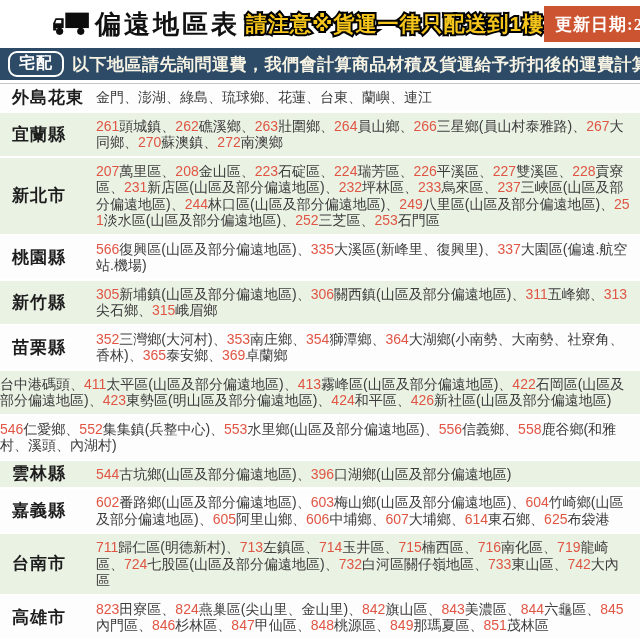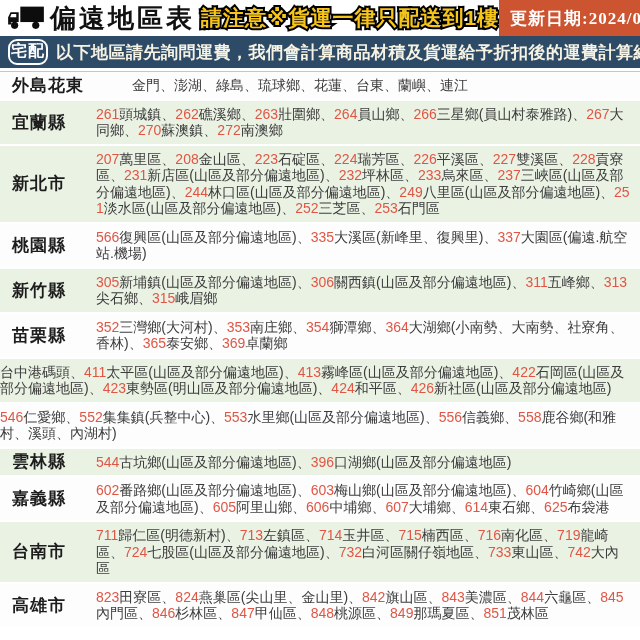--- a/index.html
+++ b/index.html
@@ -7,47 +7,47 @@
     --notice-bar:#2d4b66;
     --warning:#f6c51b;
     --code-red:#e05645;
     --row-green:#eaf2e4;
   }
   *{box-sizing:border-box;margin:0;padding:0;}
   html,body{width:640px;height:640px;overflow:hidden;background:#fff;
     font-family:"Liberation Sans","DejaVu Sans",sans-serif;}
 
   
-  .topbar{height:36px;display:flex;align-items:center;background:#fff;}
+  .topbar{height:48px;display:flex;align-items:center;background:#fff;margin-left:45px;}
   .truck{width:40px;height:26px;margin:0 4px 0 6px;flex:0 0 auto;}
   .title{font-family:"Liberation Serif","DejaVu Serif",serif;font-weight:bold;
     font-size:26px;color:#111;letter-spacing:3px;white-space:nowrap;}
   .warning{font-size:21px;font-weight:bold;color:var(--warning);white-space:nowrap;
     margin-left:6px;letter-spacing:1px;
     -webkit-text-stroke:4px #000;paint-order:stroke fill;
     text-shadow:1px 1px 0 #000,-1px 1px 0 #000,1px -1px 0 #000,-1px -1px 0 #000;}
   .updatebox{margin-left:auto;height:36px;display:flex;align-items:center;
     background:var(--update-box);color:#fff;padding:0 10px 0 11px;
     font-family:"Liberation Serif","DejaVu Serif",serif;font-weight:bold;
     font-size:17px;letter-spacing:1px;white-space:nowrap;}
 
   
   .noticebar{height:32px;background:var(--notice-bar);display:flex;align-items:center;
     padding-left:8px;}
-  .badge{color:#fff;border:2px solid #fff;border-radius:9px;padding:0px 1px 1px;
+  .badge{color:#fff;border:2px solid #fff;border-radius:9px;padding:0px 9px 1px;
     font-family:"Liberation Serif","DejaVu Serif",serif;font-weight:bold;
     font-size:16px;letter-spacing:1px;white-space:nowrap;flex:0 0 auto;}
   .notice-text{color:#f7f3e4;font-family:"Liberation Serif","DejaVu Serif",serif;
     font-weight:bold;font-size:17px;margin-left:8px;white-space:nowrap;
     letter-spacing:0.5px;}
 
   
   .table{margin-top:3px;border-top:1px solid #c6c6c6;}
   .row{display:flex;align-items:center;background:#fdfdfd;border-top:2px solid #fff;}
-  .row:first-child{border-top:none;gap:36px;}
+  .row:first-child{border-top:none;}
   .row.alt{background:var(--row-green);}
   .region{flex:0 0 96px;padding-left:12px;font-size:17px;font-weight:bold;
     color:#1d1d1d;letter-spacing:1px;white-space:nowrap;}
   .districts{flex:1;padding:5px 8px 5px 0;font-size:14px;line-height:16.5px;
     color:#3c3c3c;word-break:break-all;}
   .code{color:var(--code-red);}
   .sep{color:#3c3c3c;}
 </style>
 </head>
 <body>

